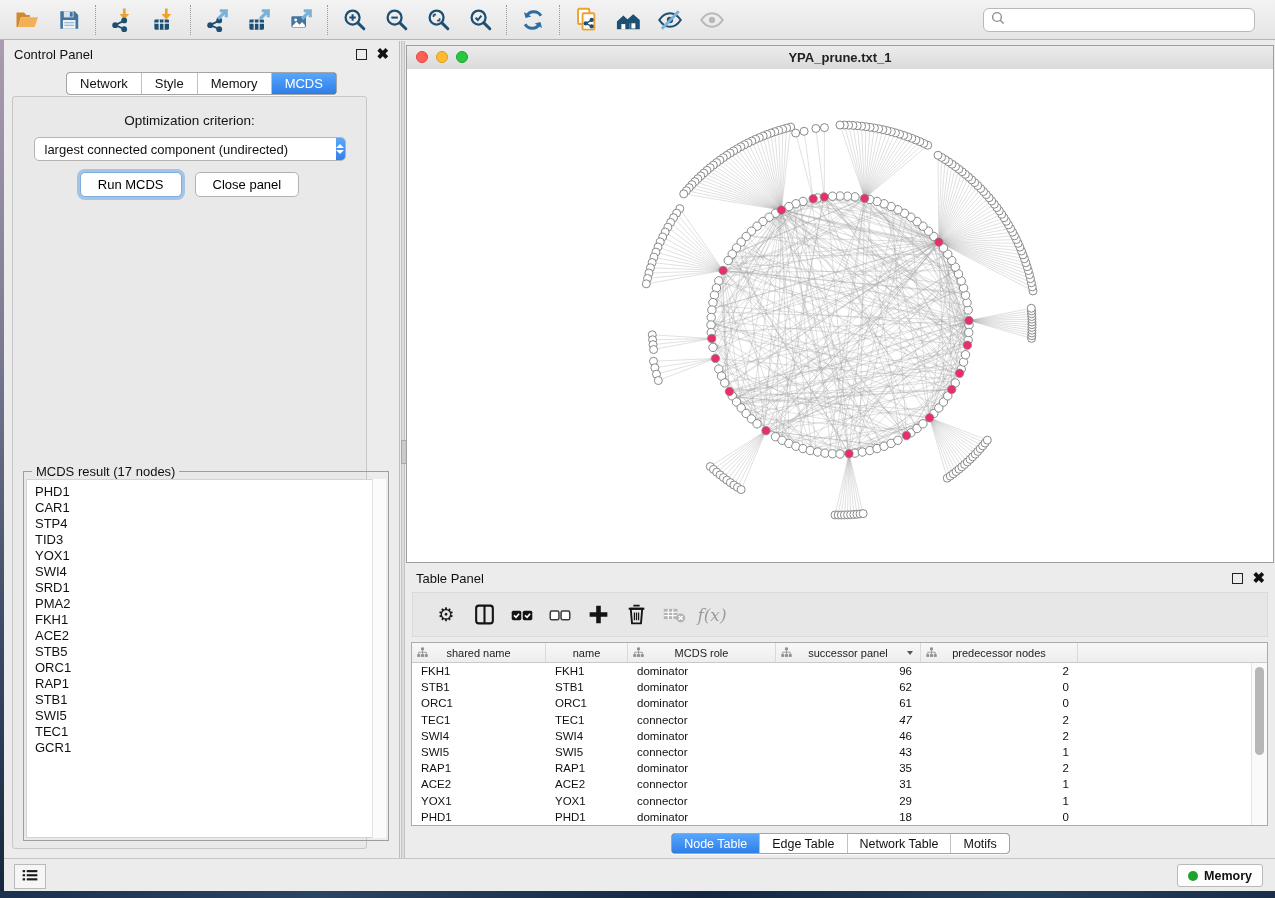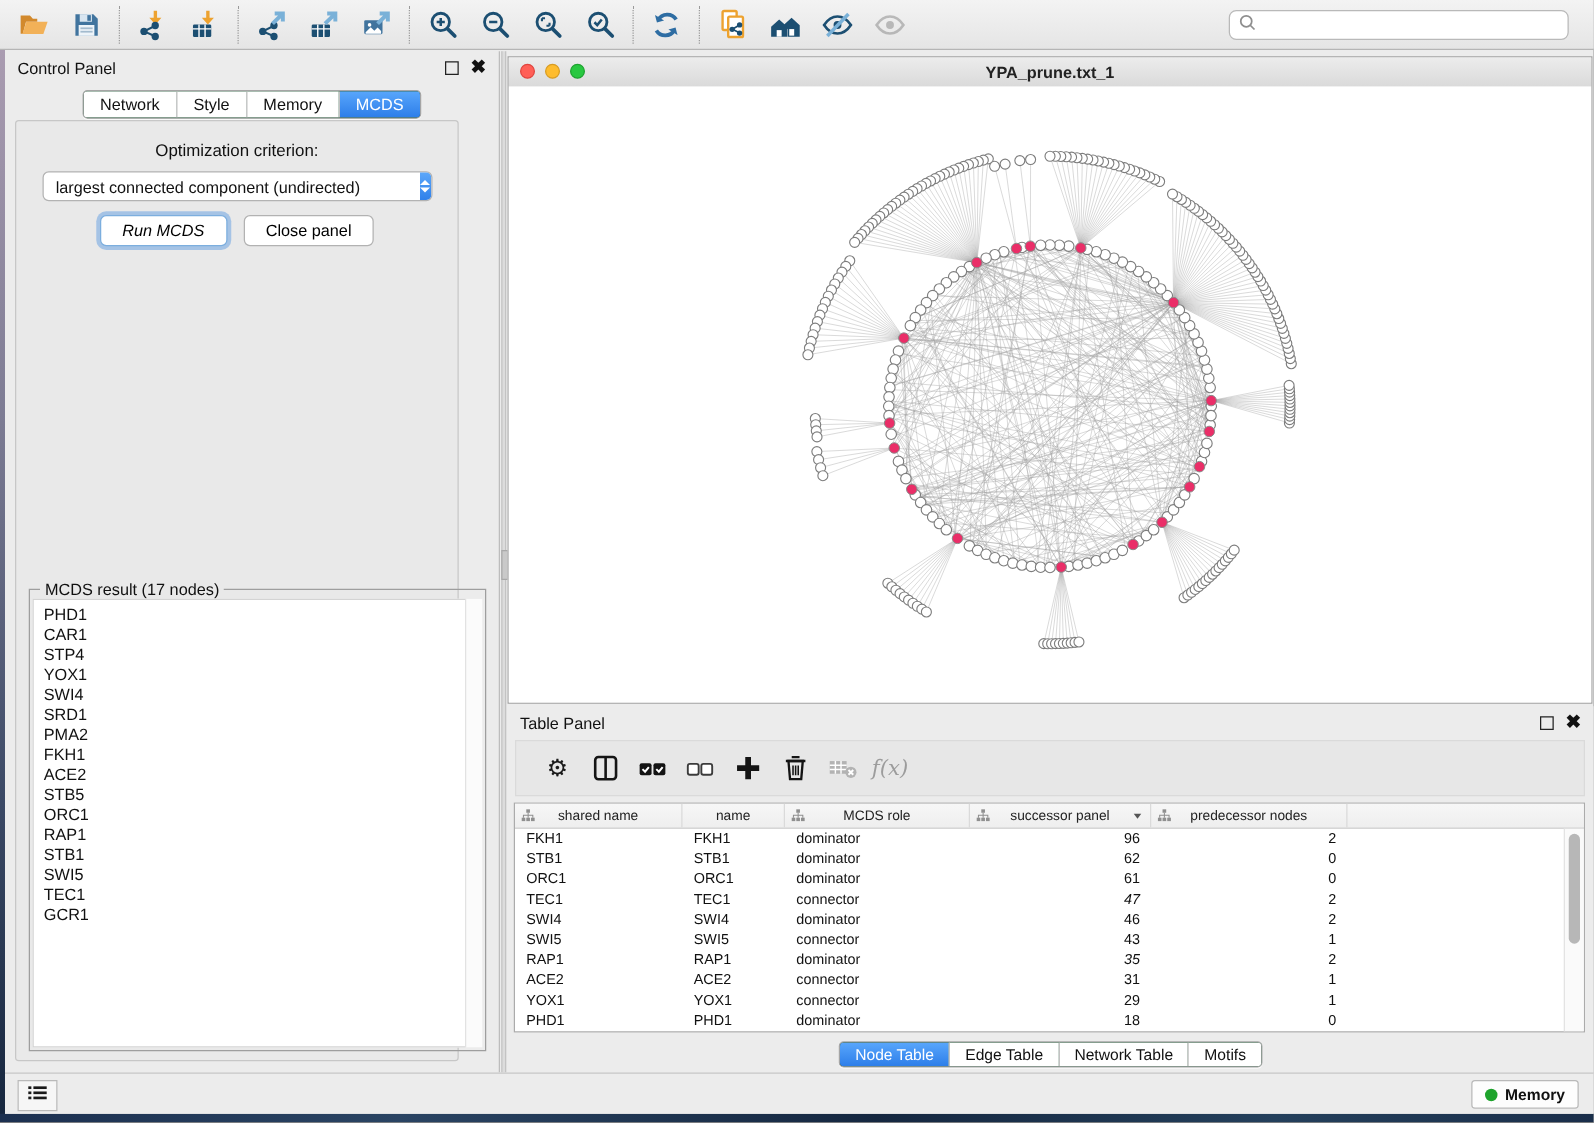--- a/index.html
+++ b/index.html
@@ -34,21 +34,21 @@
   .cp-box{position:absolute;left:8px;top:55px;width:355px;height:753px;border:1px solid #c7c7c7;border-radius:3px;background:#e9e9e9;box-sizing:border-box;}
   .opt-label{margin-top:16px;text-align:center;font-size:13.5px;}
   .dropdown{margin:9px auto 0;width:312px;height:24px;background:#fff;border:1px solid #b3b3b3;border-radius:5px;
             display:flex;align-items:center;box-sizing:border-box;overflow:hidden;gap:48px;}
   .dropdown .dd-text{flex:1;font-size:13px;padding-left:10px;white-space:nowrap;}
   .dd-stepper{width:19px;height:24px;background:linear-gradient(#5ea9fb,#2e7fe9);display:flex;flex-direction:column;align-items:center;justify-content:center;gap:2px;}
   .dd-up{width:0;height:0;border-left:4px solid transparent;border-right:4px solid transparent;border-bottom:4.5px solid #fff;}
   .dd-down{width:0;height:0;border-left:4px solid transparent;border-right:4px solid transparent;border-top:4.5px solid #fff;}
   .btn-row{margin-top:11px;display:flex;justify-content:center;gap:13px;}
   .pbtn{height:25px;padding:0 17px;font-size:13px;background:#fff;border:1px solid #b2b2b2;border-radius:5px;font-family:inherit;}
-  .pbtn.focused{border-color:#7caede;box-shadow:0 0 0 3px rgba(120,170,227,.6);font-style:italic;}
+  .pbtn.focused{border-color:#7caede;box-shadow:0 0 0 3px rgba(120,170,227,.6);}
   .result-group{position:absolute;left:10px;top:374px;width:364px;height:368px;border:1px solid #9e9e9e;}
   .result-legend{position:absolute;top:-8px;left:8px;background:#e9e9e9;padding:0 4px;font-size:13px;}
   .result-list{position:absolute;left:2px;right:2px;top:7px;bottom:2px;background:#fff;border:1px solid #d4d4d4;
                padding:4px 0 0 8px;font-size:13px;line-height:16px;overflow:hidden;box-sizing:border-box;}
   .result-scroll{position:absolute;right:2px;top:7px;bottom:2px;width:13px;background:#fbfbfb;border-left:1px solid #e2e2e2;}
   
   .v-split{position:absolute;left:401px;top:41px;width:4px;height:817px;background:#dcdcdc;border-left:1px solid #c3c3c3;border-right:1px solid #c3c3c3;box-sizing:border-box;}
   .v-handle{position:absolute;left:-1px;top:399px;width:4px;height:22px;background:#c9c9c9;border:1px solid #a9a9a9;}
   
   .net-win{position:absolute;left:406px;top:45px;width:868px;height:518px;border:1px solid #9f9f9f;background:#fff;box-sizing:border-box;}
@@ -289,20 +289,21 @@
       <div class="btn-row">
         <button class="pbtn focused">Run MCDS</button>
         <button class="pbtn">Close panel</button>
       </div>
       <div class="result-group">
         <span class="result-legend">MCDS result (17 nodes)</span>
         <div class="result-list" id="result-list">
             <div>PHD1</div>
             <div>CAR1</div>
             <div>STP4</div>
+            <div>TID3</div>
             <div>YOX1</div>
             <div>SWI4</div>
             <div>SRD1</div>
             <div>PMA2</div>
             <div>FKH1</div>
             <div>ACE2</div>
             <div>STB5</div>
             <div>ORC1</div>
             <div>RAP1</div>
             <div>STB1</div>
@@ -1229,21 +1230,21 @@
             <div class="td" style="width: 134px;">SWI5</div>
             <div class="td" style="width: 82px;">SWI5</div>
             <div class="td" style="width: 148px;">connector</div>
             <div class="td num" style="width: 145px;">43</div>
             <div class="td num" style="width: 157px;">1</div>
           </div>
           <div class="tr">
             <div class="td" style="width: 134px;">RAP1</div>
             <div class="td" style="width: 82px;">RAP1</div>
             <div class="td" style="width: 148px;">dominator</div>
-            <div class="td num" style="width: 145px; font-style: italic;">35</div>
+            <div class="td num" style="width: 145px;">35</div>
             <div class="td num" style="width: 157px;">2</div>
           </div>
           <div class="tr">
             <div class="td" style="width: 134px;">ACE2</div>
             <div class="td" style="width: 82px;">ACE2</div>
             <div class="td" style="width: 148px;">connector</div>
             <div class="td num" style="width: 145px;">31</div>
             <div class="td num" style="width: 157px;">1</div>
           </div>
           <div class="tr">

